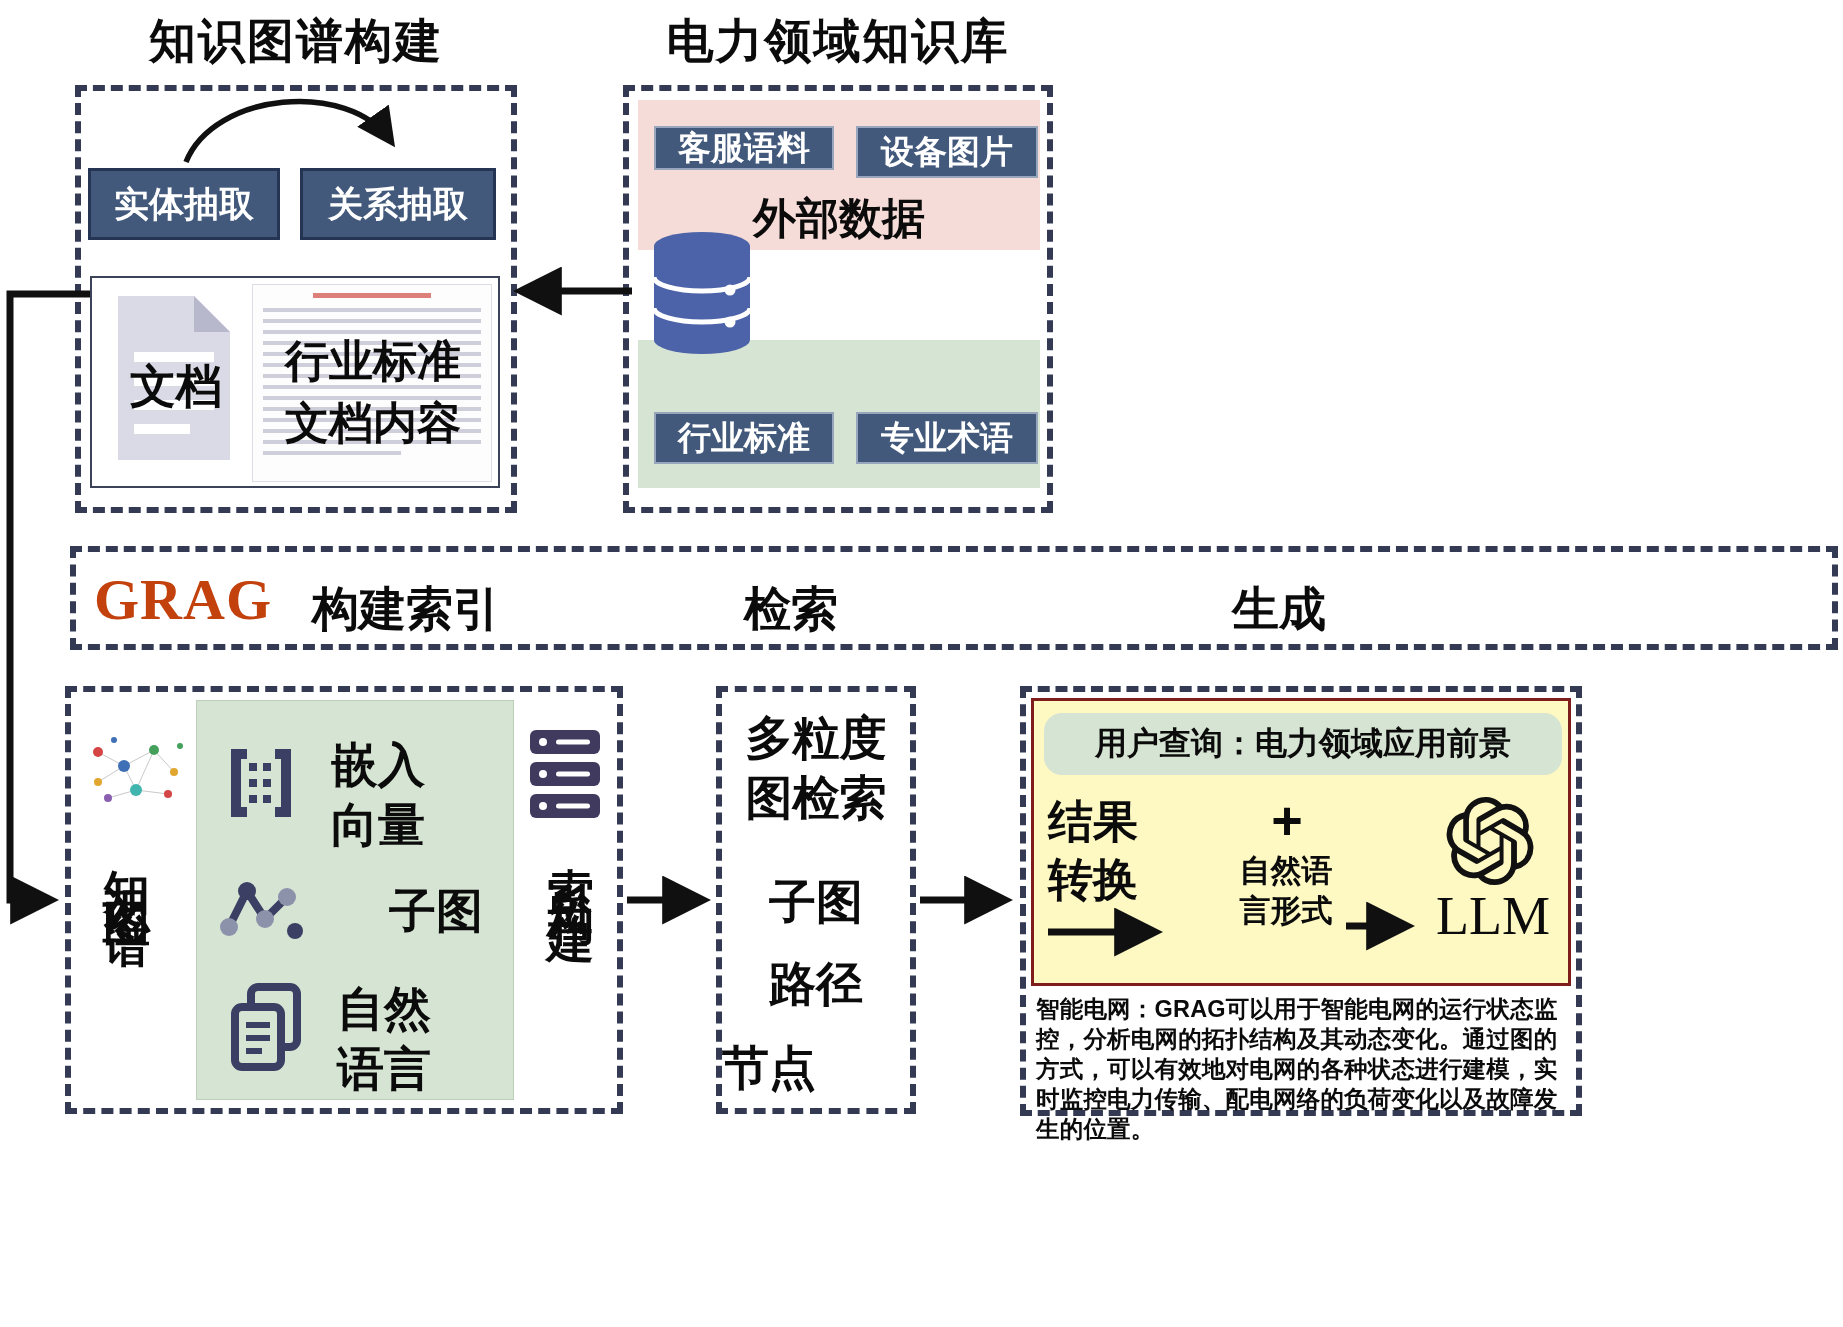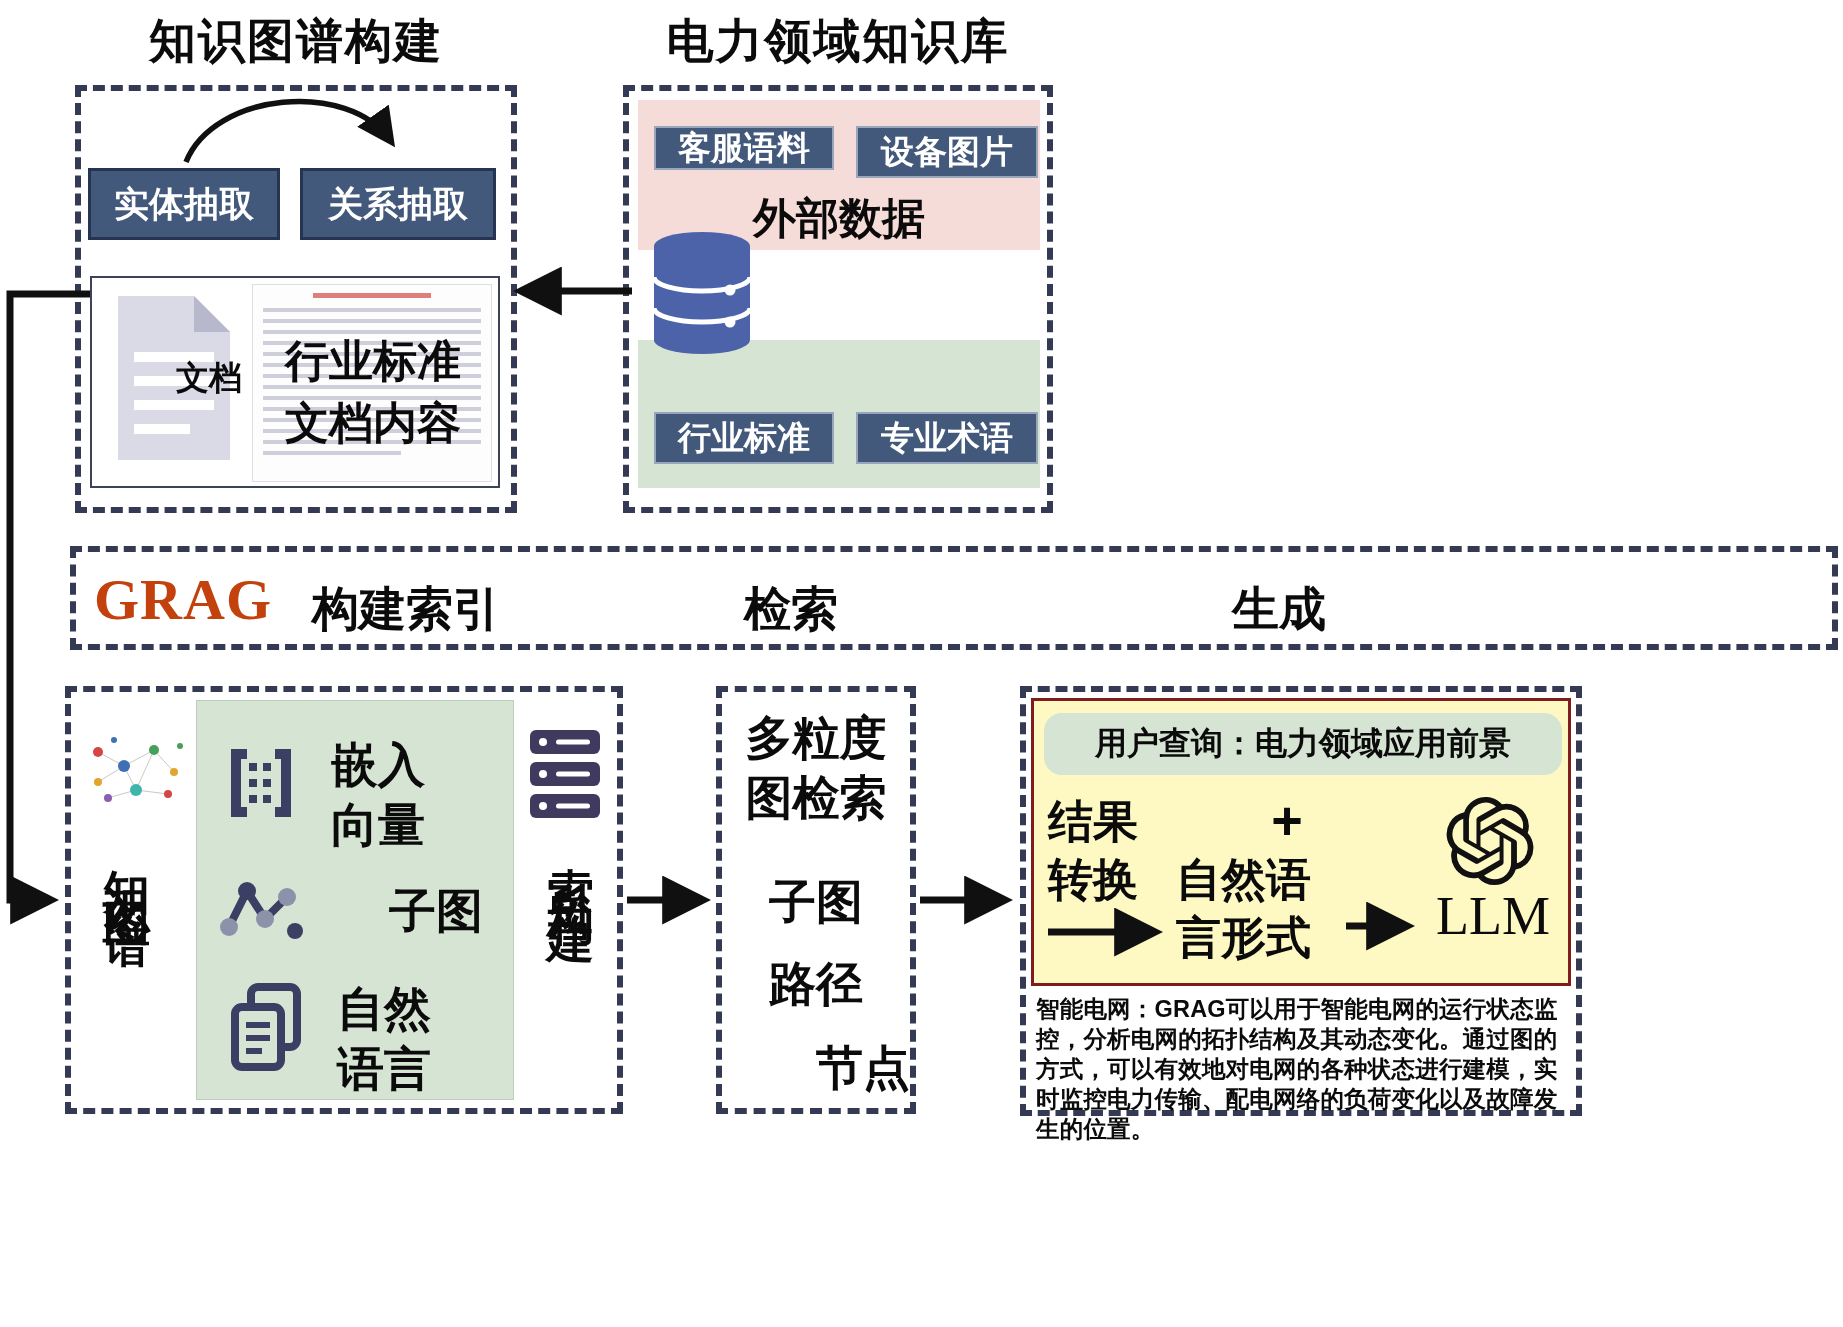--- a/index.html
+++ b/index.html
@@ -43,21 +43,21 @@
   <div class="abs" style="left:90px; top:276px; width:410px; height:212px; background:#fff; border:2px solid #3c4258;">
 
     <svg class="icon abs" style="left:14px; top:14px;" width="136" height="172" viewBox="0 0 68 86">
       <path d="M6 2 h38 l18 18 v64 h-56 z" fill="#dadae6"></path>
       <path d="M44 2 l18 18 h-18 z" fill="#b8b8cc"></path>
       <rect x="14" y="30" width="40" height="5" fill="#ffffff"></rect>
       <rect x="14" y="42" width="40" height="5" fill="#ffffff"></rect>
       <rect x="14" y="54" width="40" height="5" fill="#ffffff"></rect>
       <rect x="14" y="66" width="28" height="5" fill="#ffffff"></rect>
     </svg>
-    <div class="abs" style="left:18px; top:78px; width:132px; font-size:33px; font-weight:600; text-align:right;">文档</div>
+    <div class="abs" style="left:18px; top:78px; width:132px; font-size:46px; font-weight:600; text-align:center;">文档</div>
 
     <div class="abs" style="left:160px; top:6px; width:240px; height:198px; background:#fdfdfd; border:1px solid #d8d8e2; opacity:0.85;">
       <div style="background:#d96a63; height:5px; margin:8px 60px 0 60px;"></div>
       <div class="docline" style="margin-top:10px;"></div>
       <div class="docline"></div>
       <div class="docline"></div>
       <div class="docline"></div>
       <div class="docline"></div>
       <div class="docline"></div>
       <div class="docline"></div>
@@ -184,31 +184,31 @@
     </g>
   </svg>
 
   <div class="abs vtext" style="left:540px; top:830px;">索引构建</div>
 
   <div class="abs dashed" style="left:716px; top:686px; width:200px; height:428px;">
     <div class="abs pre itemlabel" style="left:0; top:16px; width:188px; text-align:center;">多粒度
 图检索</div>
     <div class="abs itemlabel" style="left:0; top:180px; width:188px; text-align:center;">子图</div>
     <div class="abs itemlabel" style="left:0; top:262px; width:188px; text-align:center;">路径</div>
-    <div class="abs itemlabel" style="left:0; top:346px; width:188px; text-align:right;">节点</div>
+    <div class="abs itemlabel" style="left:0; top:346px; width:188px; text-align:left;">节点</div>
   </div>
 
   <div class="abs dashed" style="left:1020px; top:686px; width:562px; height:430px;"></div>
 
   <div class="abs" style="left:1031px; top:698px; width:540px; height:288px; border:3px solid #7f1d1d; background:#fef9c3;">
     <div class="abs greenpanel center" style="left:10px; top:12px; width:518px; height:62px; border-radius:18px; font-size:32px; font-weight:600;">用户查询：电力领域应用前景</div>
     <div class="abs pre itemlabel" style="left:14px; top:92px; font-size:45px;">结果
 转换</div>
     <div class="abs" style="left:208px; top:88px; width:90px; text-align:center; font-size:54px; font-weight:700;">+</div>
-    <div class="abs pre itemlabel" style="left:142px; top:150px; width:220px; text-align:left; font-size:45px;">自然语
+    <div class="abs pre itemlabel" style="left:142px; top:150px; width:220px; text-align:center; font-size:31px;">自然语
 言形式</div>
 
     <svg class="icon abs" style="left:412px; top:96px;" width="88" height="88" viewBox="0 0 24 24">
       <path fill="#111111" d="M22.2819 9.8211a5.9847 5.9847 0 0 0-.5157-4.9108 6.0462 6.0462 0 0 0-6.5098-2.9A6.0651 6.0651 0 0 0 4.9807 4.1818a5.9847 5.9847 0 0 0-3.9977 2.9 6.0462 6.0462 0 0 0 .7427 7.0966 5.98 5.98 0 0 0 .511 4.9107 6.051 6.051 0 0 0 6.5146 2.9001A5.9847 5.9847 0 0 0 13.2599 24a6.0557 6.0557 0 0 0 5.7718-4.2058 5.9894 5.9894 0 0 0 3.9977-2.9001 6.0557 6.0557 0 0 0-.7475-7.073zm-9.022 12.6081a4.4755 4.4755 0 0 1-2.8764-1.0408l.1419-.0804 4.7783-2.7582a.7948.7948 0 0 0 .3927-.6813v-6.7369l2.02 1.1686a.071.071 0 0 1 .038.0615v5.5826a4.504 4.504 0 0 1-4.4945 4.4849zm-9.6607-4.1254a4.4708 4.4708 0 0 1-.5346-3.0137l.142.0852 4.783 2.7582a.7712.7712 0 0 0 .7806 0l5.8428-3.3685v2.3324a.0804.0804 0 0 1-.0332.0615L9.74 19.9502a4.4992 4.4992 0 0 1-6.1408-1.6464zM2.3408 7.8956a4.485 4.485 0 0 1 2.3655-1.9728V11.6a.7664.7664 0 0 0 .3879.6765l5.8144 3.3543-2.0201 1.1685a.0757.0757 0 0 1-.071 0l-4.8303-2.7865A4.504 4.504 0 0 1 2.3408 7.8956zm16.5963 3.8558L13.1038 8.364 15.1192 7.2a.0757.0757 0 0 1 .071 0l4.8303 2.7913a4.4944 4.4944 0 0 1-.6765 8.1042v-5.6772a.79.79 0 0 0-.407-.667zm2.0107-3.0231l-.142-.0852-4.7735-2.7818a.7759.7759 0 0 0-.7854 0L9.409 9.2297V6.8974a.0662.0662 0 0 1 .0284-.0615l4.8303-2.7866a4.4992 4.4992 0 0 1 6.6802 4.66zM8.3065 12.8633L6.2865 11.6947a.0804.0804 0 0 1-.038-.0567V6.0742a4.4992 4.4992 0 0 1 7.3757-3.4537l-.142.0805L8.704 5.459a.7948.7948 0 0 0-.3927.6813zm1.0976-2.3654l2.602-1.4998 2.6069 1.4998v2.9994l-2.5974 1.4997-2.6067-1.4997z"></path>
     </svg>
     <div class="abs" style="left:384px; top:184px; width:150px; text-align:center; font-family:'Liberation Serif','DejaVu Serif',serif; font-size:54px;">LLM</div>
   </div>
 
   <div class="abs note" style="left:1036px; top:994px; width:540px;">智能电网：GRAG可以用于智能电网的运行状态监控，分析电网的拓扑结构及其动态变化。通过图的方式，可以有效地对电网的各种状态进行建模，实时监控电力传输、配电网络的负荷变化以及故障发生的位置。</div>
 

